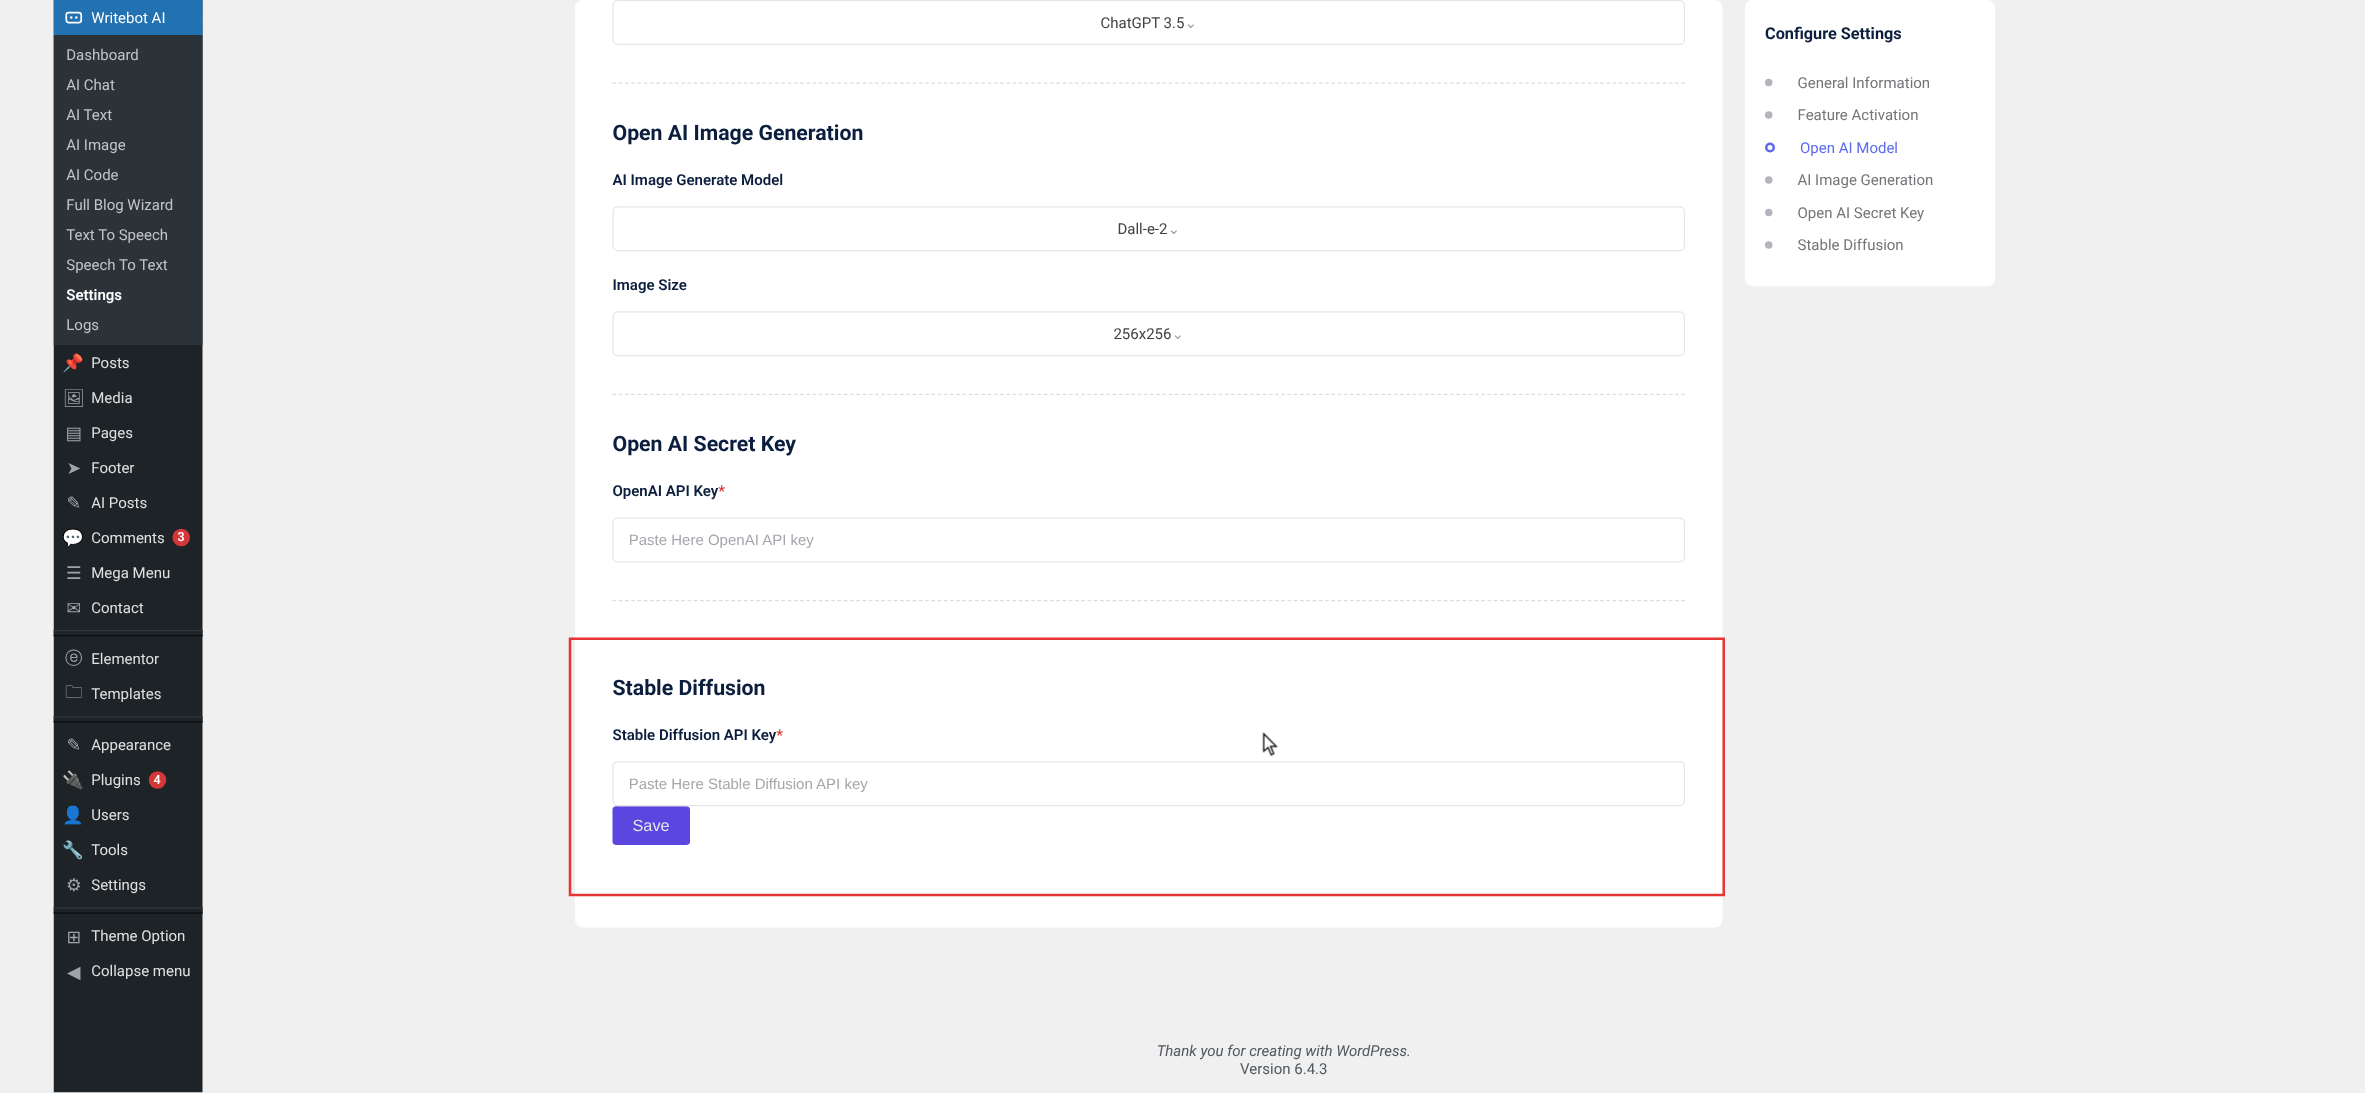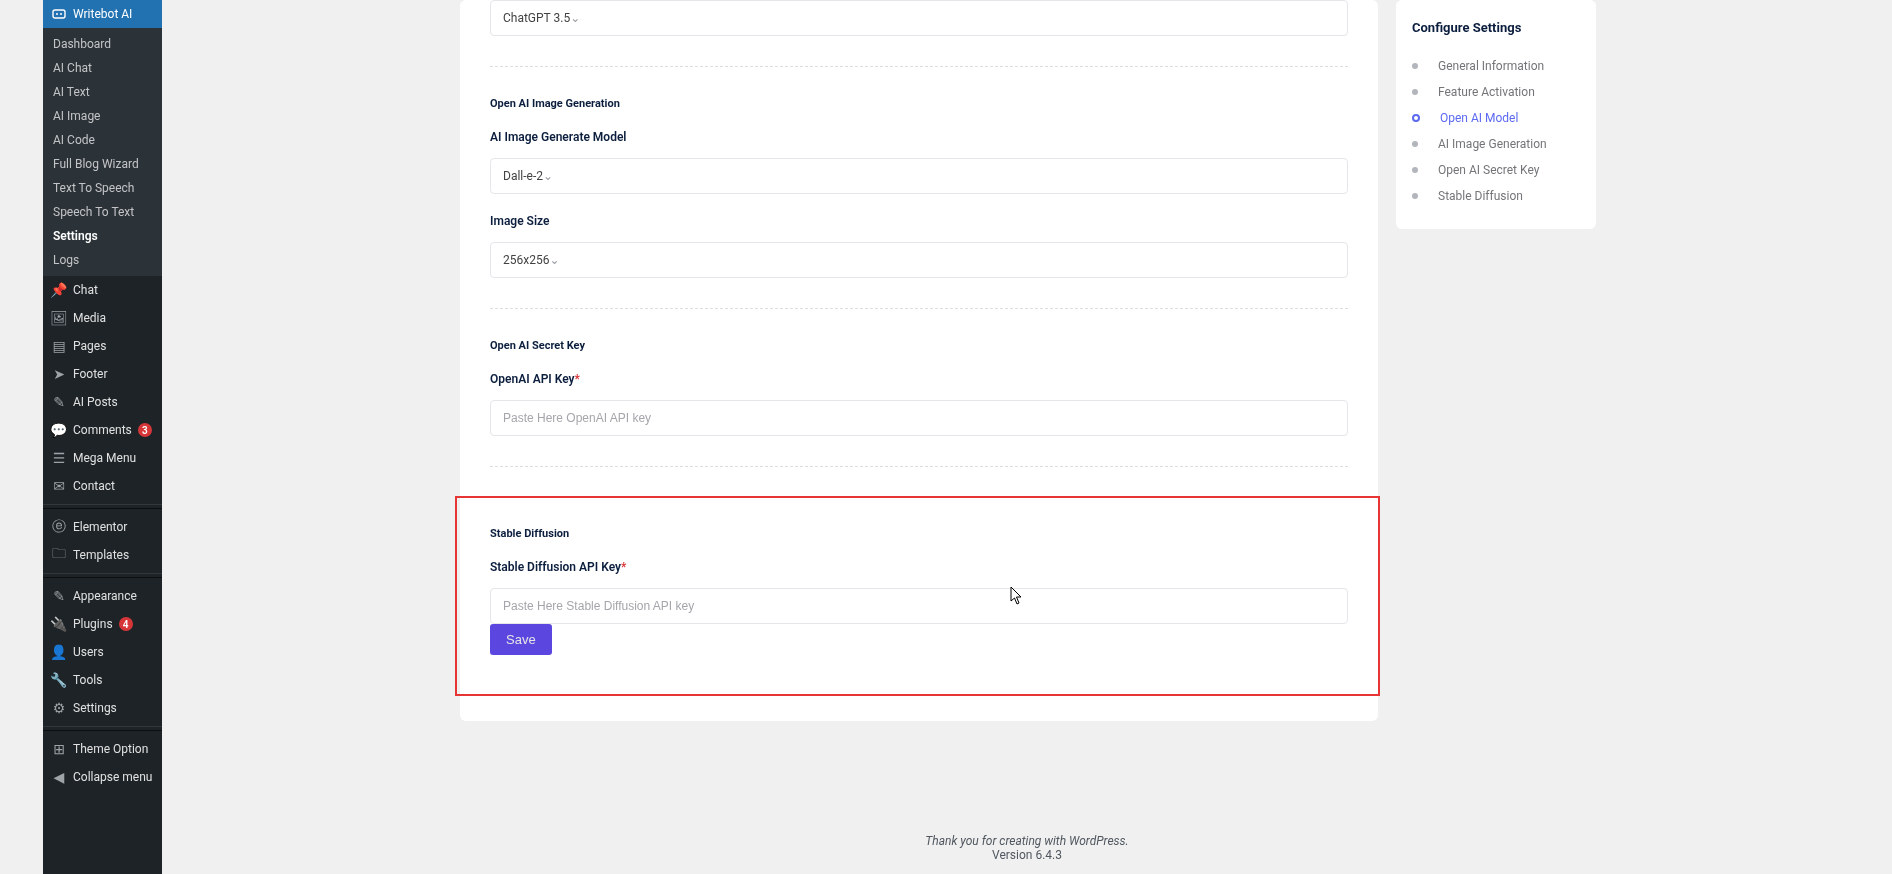--- a/index.html
+++ b/index.html
@@ -139,21 +139,21 @@
   .toc-item.active {
     color: #5b6af0;
   }
   .toc-item.active .dot {
     background: transparent;
     border: 2px solid #5b6af0;
     width: 8px; height: 8px;
   }
 
   .section-label {
-    font-size: 11px;
+    font-size: 17px;
     font-weight: 700;
     color: #0c1e3e;
     margin-top: 30px;
   }
   .field-label {
     font-size: 12px;
     font-weight: 600;
     color: #0c1e3e;
     margin-top: 20px;
     margin-bottom: 14px;
@@ -165,21 +165,21 @@
     border-radius: 4px;
     background: #fff;
     font-size: 12px;
     color: #424242;
     padding: 10px 12px;
     position: relative;
   }
   .select {
     display: flex;
     align-items: center;
-    justify-content: flex-start;
+    justify-content: center;
     cursor: pointer;
   }
   .select .chev {
     color: #9a9da3;
   }
   .text-input::placeholder { color: #a4a6ab; }
   .text-input { outline: none; }
 
   .divider {
     border: none;
@@ -261,21 +261,21 @@
         <div class="sidebar-sub-item">Full Blog Wizard</div>
         <div class="sidebar-sub-item">Text To Speech</div>
         <div class="sidebar-sub-item">Speech To Text</div>
         <div class="sidebar-sub-item current">Settings</div>
         <div class="sidebar-sub-item">Logs</div>
       </div>
 
     <div id="mainmenu">
         <div class="sidebar-item">
           <span class="icon">📌</span>
-          <span>Chat</span>
+          <span>Posts</span>
         </div>
         <div class="sidebar-item">
           <span class="icon">🖼</span>
           <span>Media</span>
         </div>
         <div class="sidebar-item">
           <span class="icon">▤</span>
           <span>Pages</span>
         </div>
         <div class="sidebar-item">

